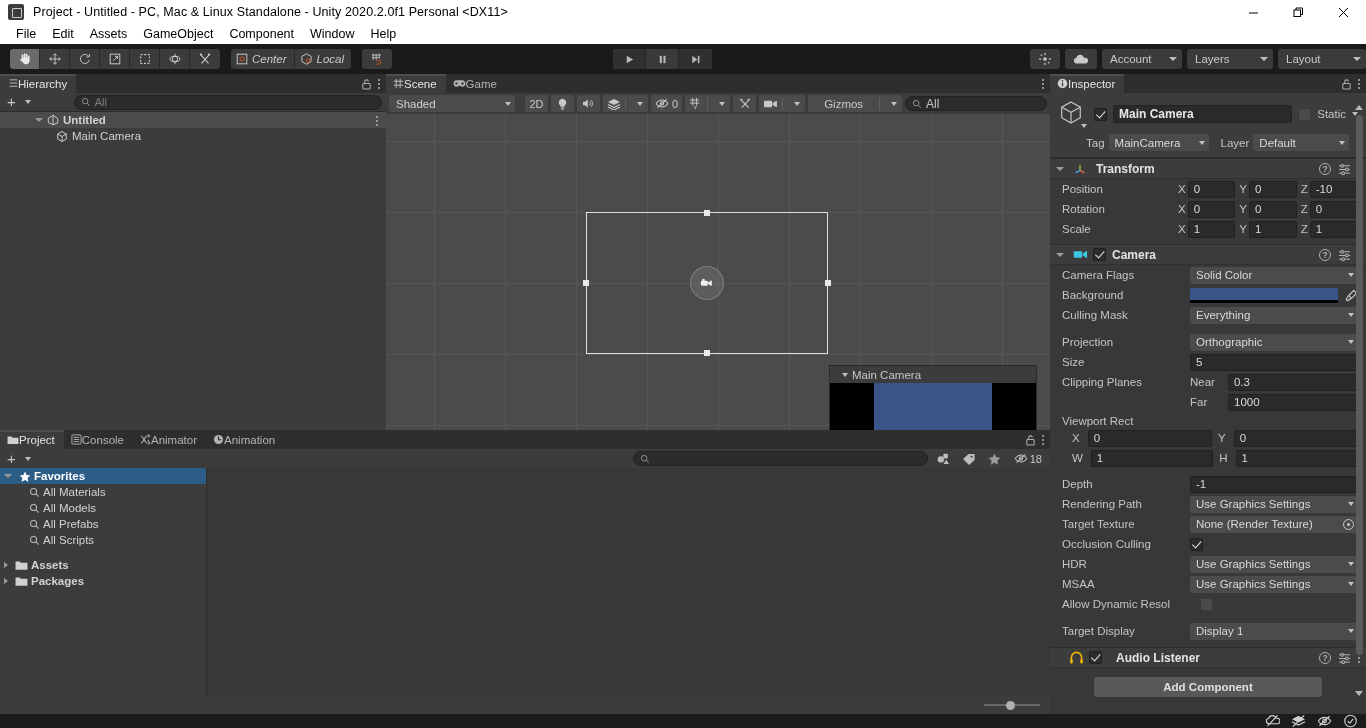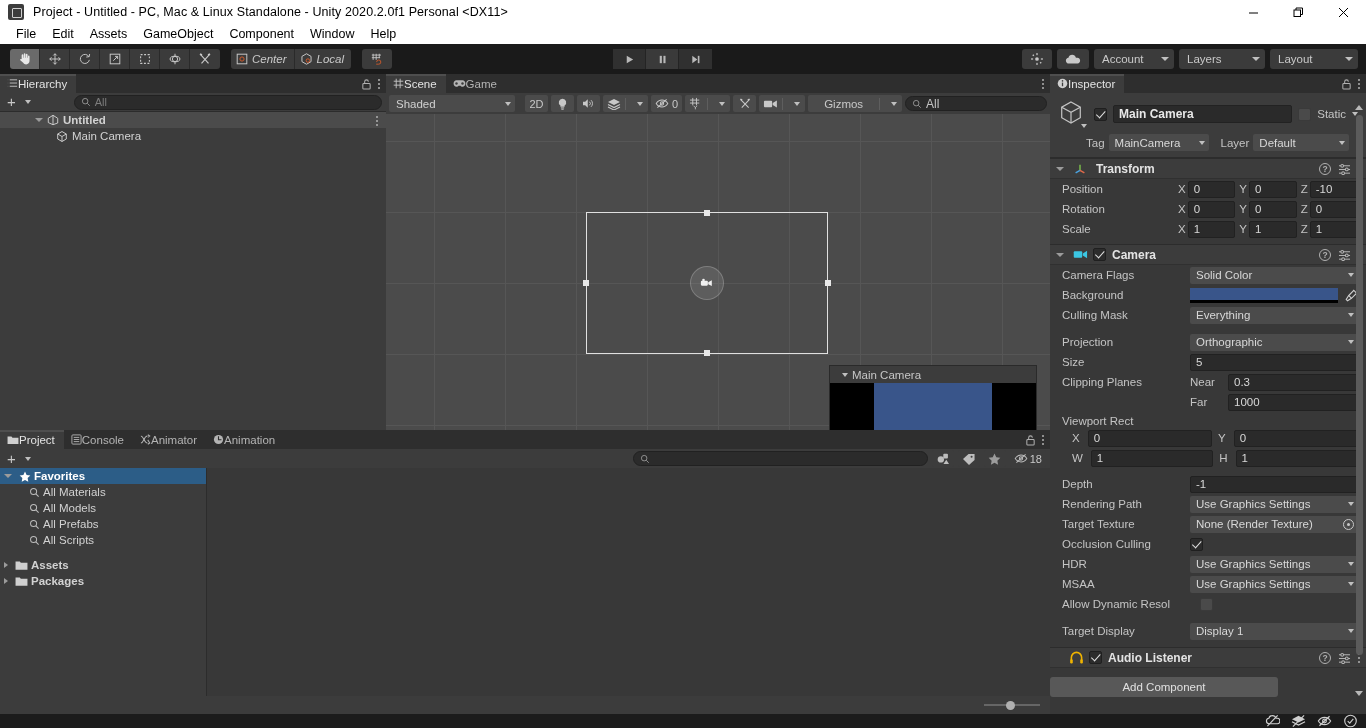--- a/index.html
+++ b/index.html
@@ -68,21 +68,21 @@
     height: 20px; background: #3b3b3b; display: flex; align-items: center;
     padding: 0 7px 0 4px; gap: 3px; color: #c9c9c9; font-size: 11.5px;
     border-right: 1px solid #2a2a2a;
   }
   .play-group { display: flex; }
   .play-btn {
     width: 33px; height: 20px; background: #303030; display: flex;
     align-items: center; justify-content: center; border-right: 1px solid #242424;
   }
   .play-btn:last-child { border-right: none; }
-  .right-group { margin-left: auto; display: flex; align-items: center; gap: 5px; padding-right: 8px; }
+  .right-group { margin-left: auto; display: flex; align-items: center; gap: 5px; }
   .rt-btn {
     height: 20px; background: #3b3b3b; border-radius: 3px;
     display: flex; align-items: center; justify-content: center; padding: 0 6px;
     color: #c9c9c9;
   }
   .dropdown-btn {
     height: 20px; background: #3b3b3b; border-radius: 3px; display: flex;
     align-items: center; padding: 0 5px 0 8px; color: #c9c9c9; font-size: 11.5px;
     justify-content: space-between;
   }
@@ -288,21 +288,21 @@
     align-items: center; padding: 0 2px 0 6px; color: #d8d8d8; font-size: 11.5px;
     flex: 1; justify-content: space-between; min-width: 0;
   }
   .radio-icon {
     width: 11px; height: 11px; border-radius: 50%; border: 1.3px solid #c9c9c9;
     display: flex; align-items: center; justify-content: center; flex: none; margin-right:2px;
   }
   .radio-icon::after { content: ""; width: 3px; height: 3px; border-radius: 50%; background: #c9c9c9; }
   .section-lbl { font-size: 11.5px; color: #c4c4c4; padding: 3px 0 1px 12px; }
   .add-comp-wrap {
-    display: flex; padding-top: 9px;
+    display: flex; justify-content: center; padding-top: 9px; font-weight: bold;
   }
   .add-comp {
     width: 228px; height: 20px; background: #585858; border-radius: 3px;
     display: flex; align-items: center; justify-content: center;
     font-size: 11.5px; color: #e0e0e0;
   }
   .insp-scrollbar {
     position: absolute; right: 2px; top: 22px; width: 9px; bottom: 16px;
   }
   .insp-scrollbar .thumb {
@@ -1138,21 +1138,21 @@
       </div>
 
       <div class="comp-hdr" style="margin-top:6px">
         <span style="width:8px"></span>
         <svg width="15" height="14" viewBox="0 0 16 15" fill="none" stroke="#f0b400" stroke-width="1.7">
           <path d="M2.5 10V7a5.5 5.5 0 0 1 11 0v3"></path>
           <rect x="1.2" y="8.8" width="2.8" height="4.6" rx="1.3" fill="#f0b400" stroke="none"></rect>
           <rect x="12" y="8.8" width="2.8" height="4.6" rx="1.3" fill="#f0b400" stroke="none"></rect>
         </svg>
         <span class="chk on"></span>
-        <span class="comp-title" style="margin-left:1px">Audio Listener</span>
+        <span class="comp-title" style="margin-left:9px">Audio Listener</span>
         <span class="comp-hdr-right">
           <span class="help-icon">?</span>
           <svg width="13" height="12" viewBox="0 0 14 13" fill="none" stroke="#b6b6b6" stroke-width="1.1">
             <line x1="1" y1="3" x2="13" y2="3"></line>
               <line x1="1" y1="7" x2="13" y2="7"></line>
               <line x1="1" y1="11" x2="13" y2="11"></line>
             <circle cx="4.5" cy="3" r="1.5" fill="#3c3c3c"></circle>
               <circle cx="9.5" cy="7" r="1.5" fill="#3c3c3c"></circle>
               <circle cx="5.5" cy="11" r="1.5" fill="#3c3c3c"></circle>
           </svg>

